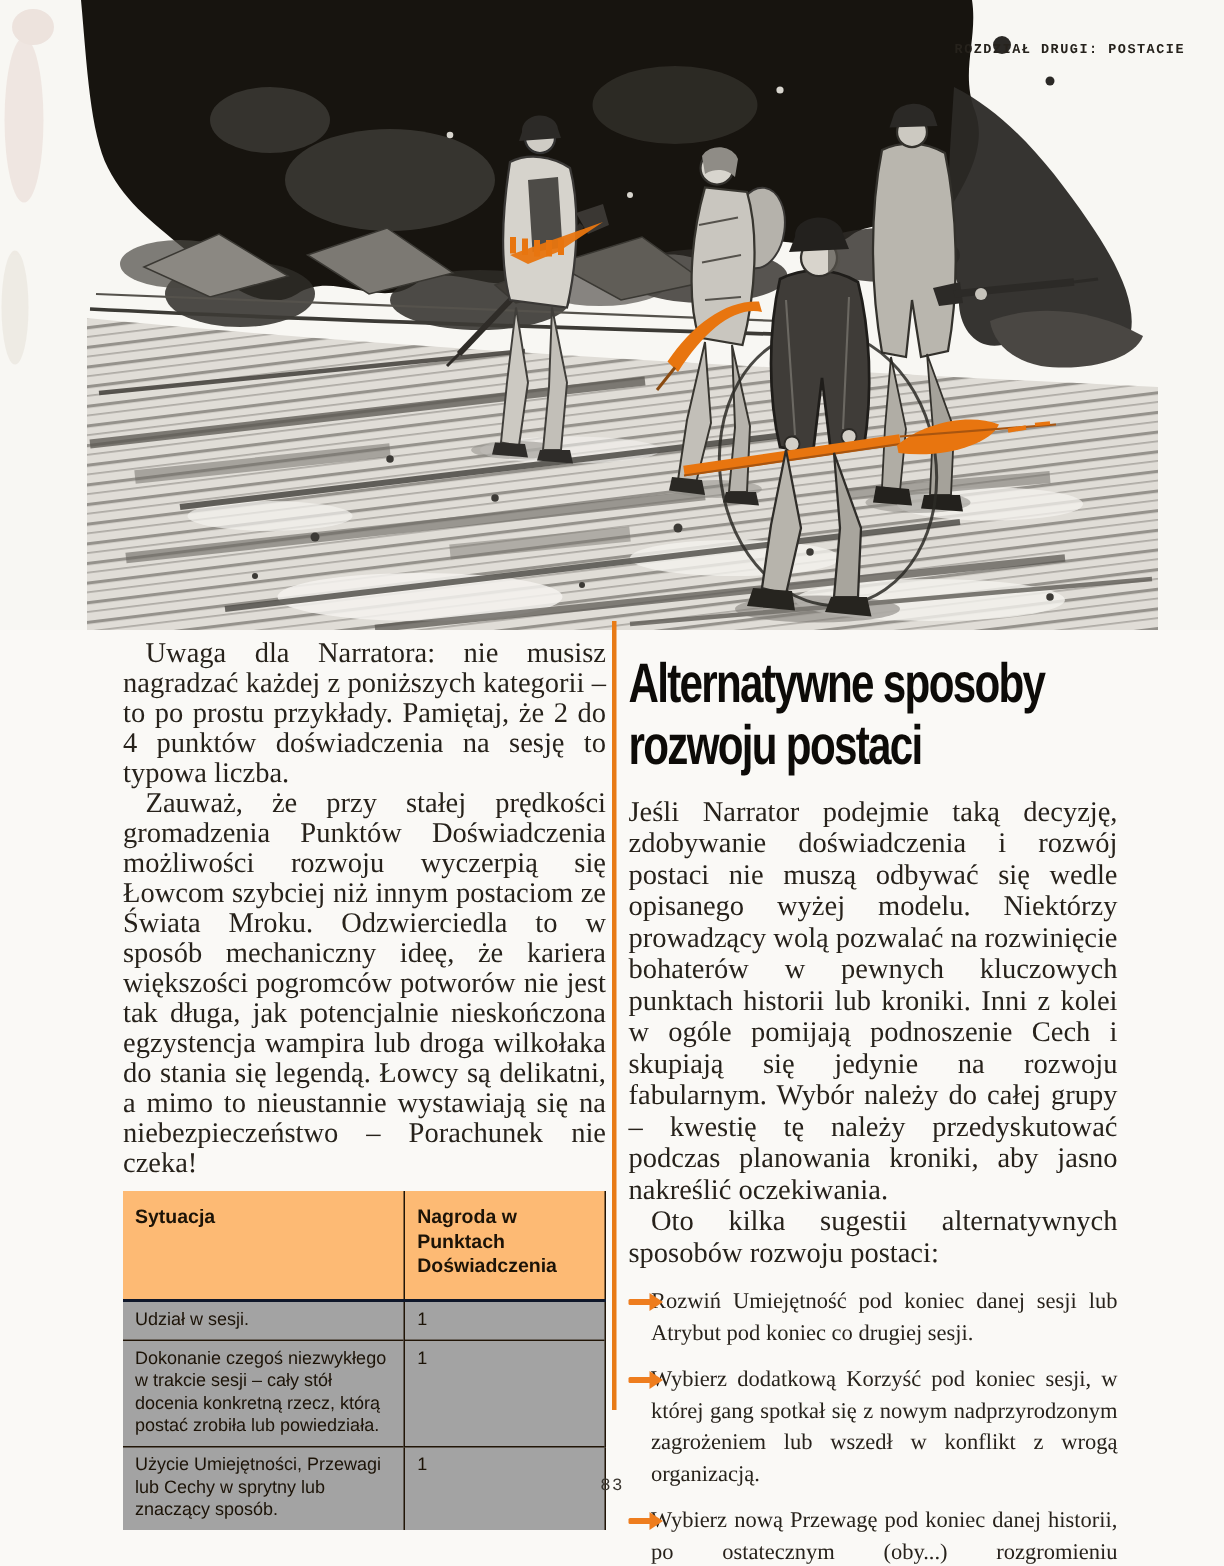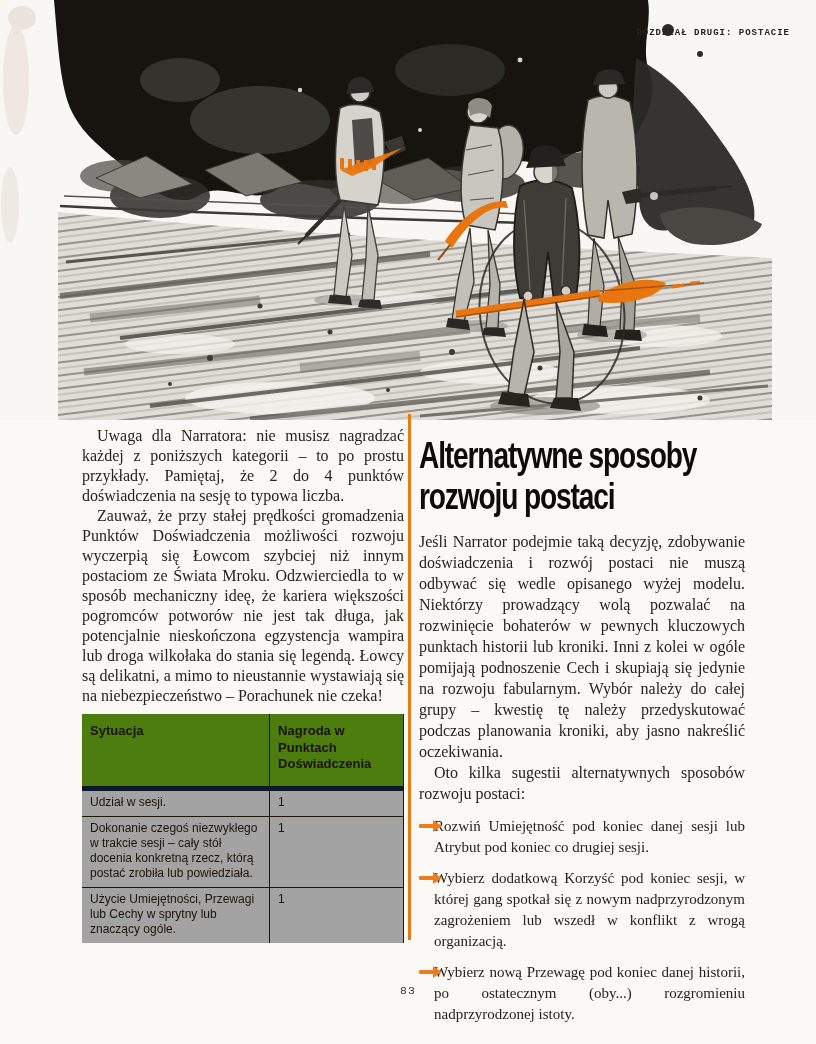--- a/index.html
+++ b/index.html
@@ -9,34 +9,34 @@
   
   .illo{position:absolute;top:0;left:0;width:816px;height:420px;}
   
   .chapter-head{position:absolute;top:28px;right:26px;
     font-family:"Liberation Mono",monospace;font-weight:bold;font-size:9px;
     letter-spacing:1px;color:#26221c;}
   
   .col-left{position:absolute;top:426px;left:82px;width:322px;}
   .col-right{position:absolute;top:435px;left:419px;width:326px;}
   .divider{position:absolute;top:414px;left:408px;width:2.5px;height:526px;background:#E87B16;}
-  p.body{margin:0;font-size:16px;line-height:20px;text-align:justify;color:#27221b;}
+  p.body{margin:0;font-size:19px;line-height:20px;text-align:justify;color:#27221b;}
   .col-right p.body{line-height:21px;}
   .ind{text-indent:15px;}
   
   .alt-heading{font-family:"Liberation Sans",sans-serif;font-weight:bold;
     font-size:37px;line-height:41px;letter-spacing:-1.5px;color:#0d0b08;
     transform:scaleX(0.76);transform-origin:0 0;white-space:nowrap;margin:0 0 14px 0;}
   
   table.xp{border-collapse:collapse;width:322px;margin-top:8px;
     font-family:"Liberation Sans",sans-serif;color:#1c1307;}
   table.xp col.c1{width:188px;} table.xp col.c2{width:134px;}
-  table.xp th{background:#4d7c0f;text-align:left;vertical-align:top;
+  table.xp th{background:#fdba74;text-align:left;vertical-align:top;
     font-size:13px;line-height:16.5px;padding:9px 8px 13px 8px;
-    border-bottom:5px solid #0f172a;}
+    border-bottom:2px solid #0f172a;}
   table.xp td{background:#a3a3a3;vertical-align:top;
     font-size:12px;line-height:15px;padding:4px 8px 6px 8px;}
   table.xp tbody tr + tr td{border-top:1.5px solid #211507;}
   table.xp th + th, table.xp td + td{border-left:1.5px solid #211507;}
   table.xp th:last-child, table.xp td:last-child{border-right:1.5px solid #211507;margin-top:20px;}
   
   ul.alt-list{list-style:none;margin:12px 0 0 0;padding:0;}
   ul.alt-list li{display:flex;gap:0;margin-bottom:10px;}
   .arrow-icon{flex:0 0 auto;position:relative;width:15px;height:4px;background:#EE7D1E;
     margin-top:8px;border-radius:1px;}
@@ -236,21 +236,21 @@
       <tbody>
         <tr>
           <td>Udział w sesji.</td>
           <td>1</td>
         </tr>
         <tr>
           <td>Dokonanie czegoś niezwykłego w trakcie sesji – cały stół docenia konkretną rzecz, którą postać zrobiła lub powiedziała.</td>
           <td>1</td>
         </tr>
         <tr>
-          <td>Użycie Umiejętności, Przewagi lub Cechy w sprytny lub znaczący ogóle.</td>
+          <td>Użycie Umiejętności, Przewagi lub Cechy w sprytny lub znaczący sposób.</td>
           <td>1</td>
         </tr>
       </tbody>
     </table>
   </div>
 
   <div class="divider"></div>
 
   <div class="col-right">
     <h2 class="alt-heading">

